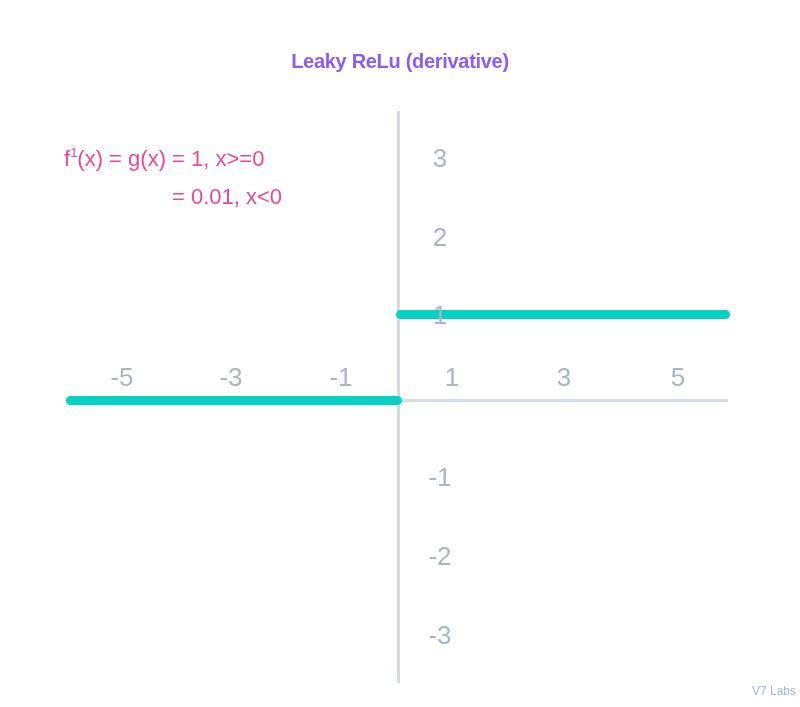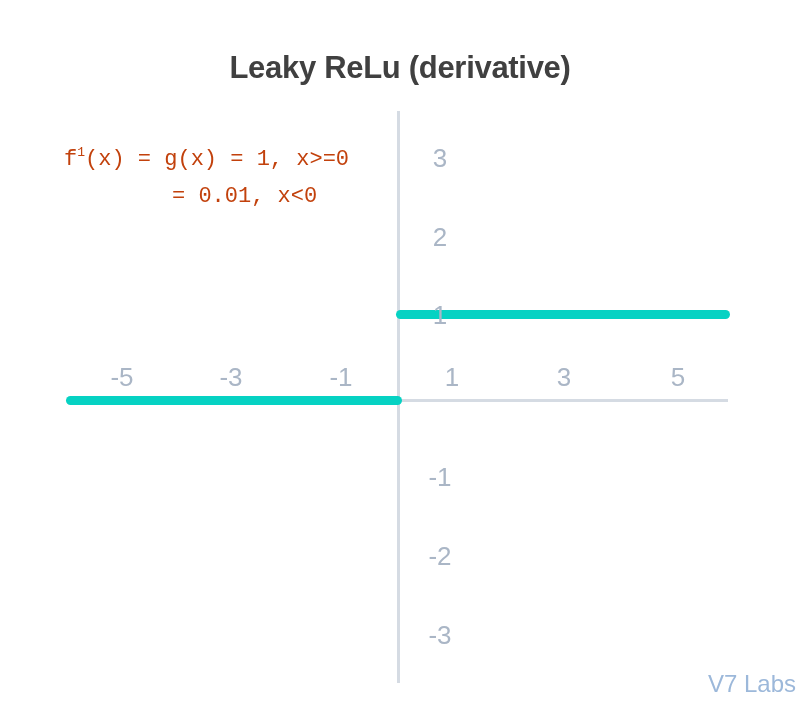--- a/index.html
+++ b/index.html
@@ -9,26 +9,26 @@
     height: 707px;
     background: #ffffff;
     overflow: hidden;
     font-family: "Liberation Sans", sans-serif;
   }
   .chart-title {
     position: absolute;
     left: 0; top: 50px;
     width: 100%;
     text-align: center;
-    font-size: 31px;
+    font-size: 20px;
     font-weight: 700;
-    color: #404040;
+    color: #8b5cf6;
     letter-spacing: -0.3px;
   }
-  .formula { position: absolute; color: #c2410c; font-size: 22px; white-space: pre; font-family: Liberation Mono, monospace; }
+  .formula { position: absolute; color: #ec4899; font-size: 22px; white-space: pre; }
   .formula-line1 { left: 64px; top: 146px; }
   .formula-line2 { left: 172px; top: 184px; text-align: right; }
   .formula sup { font-size: 13px; position: relative; top: -1px; }
   .axis { position: absolute; background: #d5dbe3; }
   .y-axis { left: 397px; top: 111px; width: 3px; height: 572px; }
   .x-axis { left: 68px; top: 399px; width: 660px; height: 3px; }
   .tick {
     position: absolute;
     color: #aab6c6;
     font-size: 26px;
@@ -41,21 +41,21 @@
     height: 9px;
     border-radius: 5px;
     background: #06d2c3;
   }
   .seg-neg { left: 66px; top: 396px; width: 336px; }
   .seg-pos { left: 396px; top: 310px; width: 334px; }
   .watermark {
     position: absolute;
     right: 4px; bottom: 9px;
     color: #9cb8da;
-    font-size: 24px;
+    font-size: 12px;
   }
 </style>
 </head>
 <body>
 
 <div class="figure">
 
   <div class="chart-title">Leaky ReLu (derivative)</div>
 
   <div class="formula formula-line1"><span>f</span><sup>1</sup><span>(x) = g(x) = 1, x&gt;=0</span></div>

